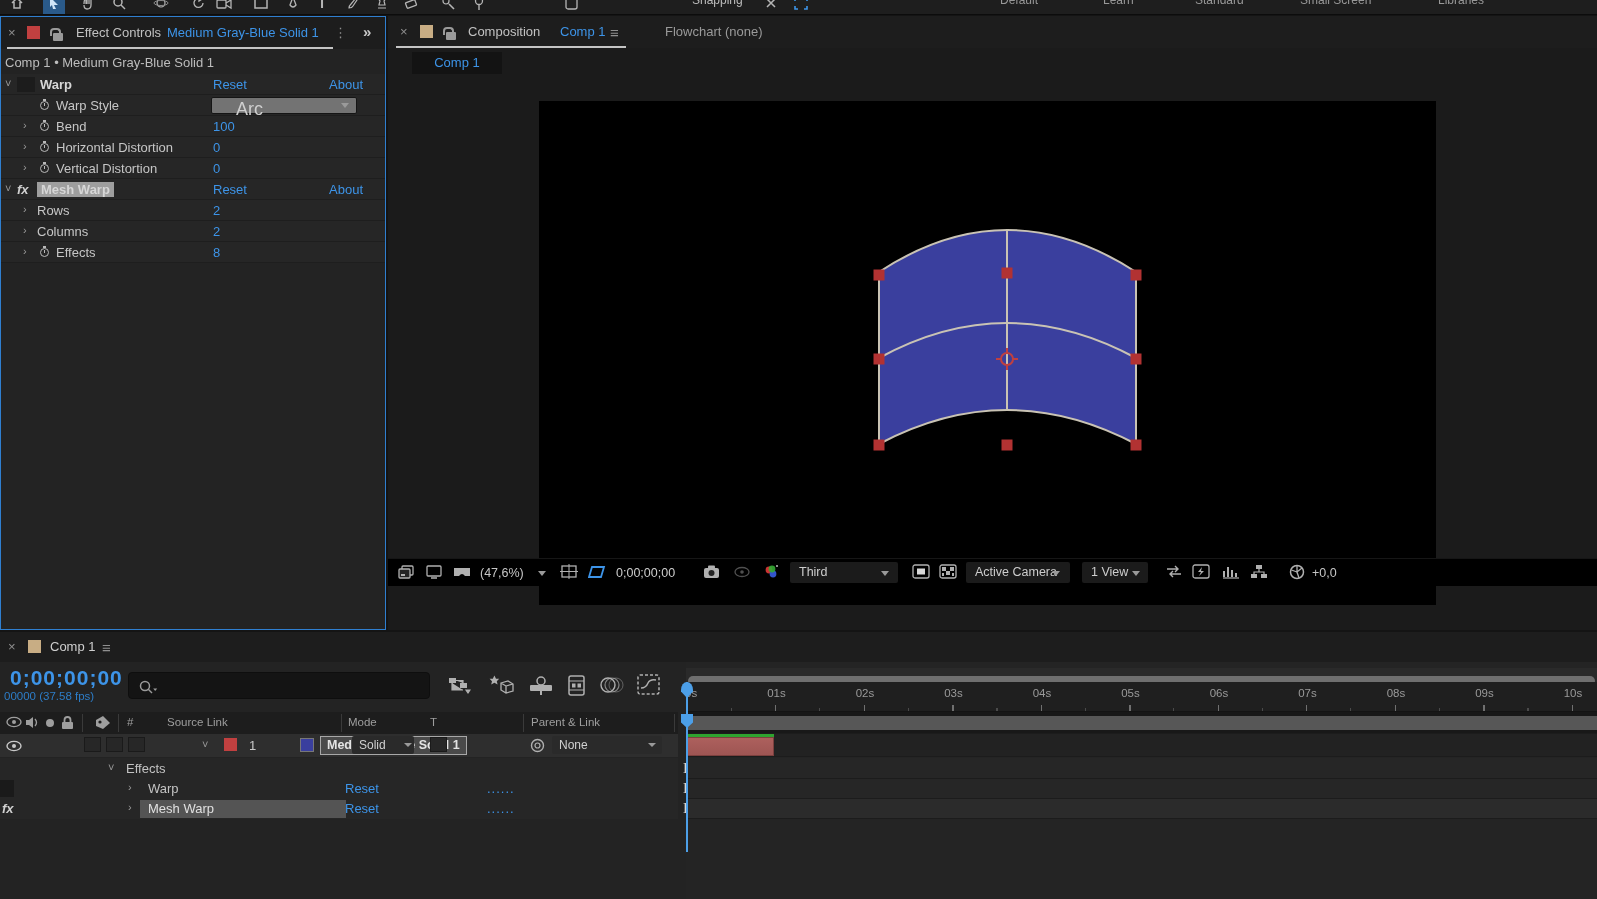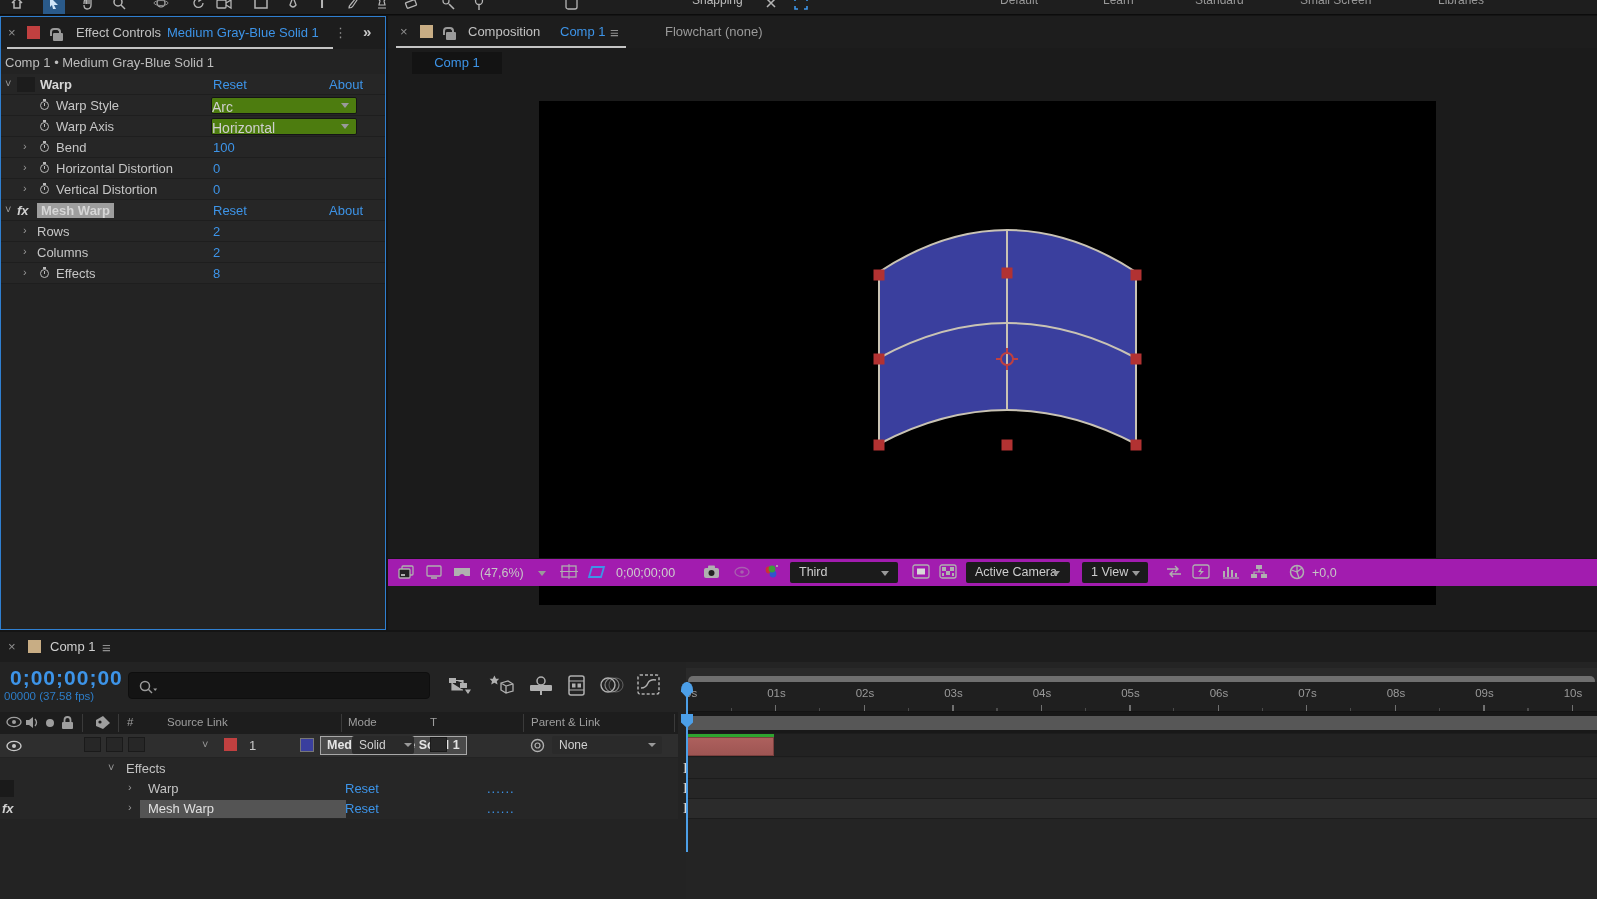--- a/index.html
+++ b/index.html
@@ -33,36 +33,36 @@
   .ecr { position:relative; height:21px; background:#262626; border-bottom:1px solid #1e1e1e; }
   .ecr .lbl { position:absolute; left:55px; top:3px; color:#c6c6c6; }
   .ecr .hdr { position:absolute; left:39px; top:3px; color:#d6d6d6; font-weight:bold; }
   .ecr .col { position:absolute; left:4px; top:3px; color:#9a9a9a; font-size:11px; }
   .ecr .exp { position:absolute; left:22px; top:3px; color:#9a9a9a; font-size:11px; }
   .ecr .val { position:absolute; left:212px; top:3px; }
   .ecr .about { position:absolute; right:22px; top:3px; }
   .sw { position:absolute; left:39px; top:6px; width:9px; height:9px; border:1px solid #b9b9b9; border-radius:50%; }
   .sw::before { content:""; position:absolute; left:2px; top:-3px; width:3px; height:2px; background:#b9b9b9; }
   .sw::after { content:""; position:absolute; left:3px; top:1px; width:1px; height:3px; background:#b9b9b9; }
-  .dd { position:absolute; left:210px; top:2px; width:146px; height:17px; background:#4d7c0f;
-        border:1px solid #151515; border-radius:2px; color:#cfcfcf; padding:1px 0 0 0; font-size:14px; }
+  .dd { position:absolute; left:210px; top:2px; width:146px; height:17px; background:#737373;
+        border:1px solid #151515; border-radius:2px; color:#cfcfcf; padding:1px 0 0 24px; font-size:18px; }
   .chev { position:absolute; right:7px; top:6px; width:0; height:0;
           border-left:4px solid transparent; border-right:4px solid transparent; border-top:5px solid #9a9a9a; }
   .fxbox { position:absolute; left:16px; top:3px; width:18px; height:15px; background:#1c1c1c; }
   .fxtxt { font-style:italic; font-weight:bold; color:#d0d0d0; }
   .selname { background:#9e9e9e; color:#141414; font-weight:bold; padding:0 4px; }
 
   
   .comp { position:absolute; left:388px; top:16px; width:1209px; height:614px; background:#1b1b1b; }
   .comp .tabbar { height:32px; }
   .compbc { position:absolute; left:24px; top:36px; width:90px; height:22px; background:#131313; 
             color:#3d94e8; text-align:center; padding-top:3px; }
   .viewer { position:absolute; left:0; top:60px; right:0; height:516px; background:#1b1b1b; }
   .compblack { position:absolute; left:151px; top:25px; width:897px; height:504px; background:#000; }
-  .ctb { position:absolute; left:0; bottom:6px; right:0; height:28px; background:#a21caf; border-top:1px solid #161616;}
+  .ctb { position:absolute; left:0; bottom:6px; right:0; height:28px; background:#000000; border-top:1px solid #161616;}
   .ctb .ic { position:absolute; top:5px; color:#b0b0b0; }
   .ctb .txt { position:absolute; top:7px; color:#c6c6c6; font-size:12.5px; }
   .ddbox { position:absolute; top:3px; height:21px; background:#1b1b1b; border-radius:2px; color:#cdcdcd;
            font-size:12.5px; padding:3px 0 0 9px; }
 
   
   .tl { position:absolute; left:0; top:632px; width:1597px; height:267px; background:#232323; }
   .tl .tabbar { height:30px; }
   .bigtime { position:absolute; left:10px; top:34px; color:#3d94e8; font-size:21px; font-weight:bold; letter-spacing:1px;}
   .frameinfo { position:absolute; left:4px; top:58px; color:#2d7dc8; font-size:11.5px; }
@@ -230,26 +230,20 @@
         <span class="about blue">About</span>
       </div>
 
       <div class="ecr">
         <span class="sw"></span>
         <span class="lbl">Warp Style</span>
         <span class="dd">Arc</span>
         <span class="chev" style="right:36px;top:8px"></span>
       </div>
 
-      <div class="ecr">
-        <span class="sw"></span>
-        <span class="lbl">Warp Axis</span>
-        <span class="dd">Horizontal</span>
-        <span class="chev" style="right:36px;top:8px"></span>
-      </div>
 
       <div class="ecr">
         <span class="exp">›</span>
         <span class="sw"></span>
         <span class="lbl">Bend</span>
         <span class="val blue">100</span>
       </div>
 
       <div class="ecr">
         <span class="exp">›</span>

